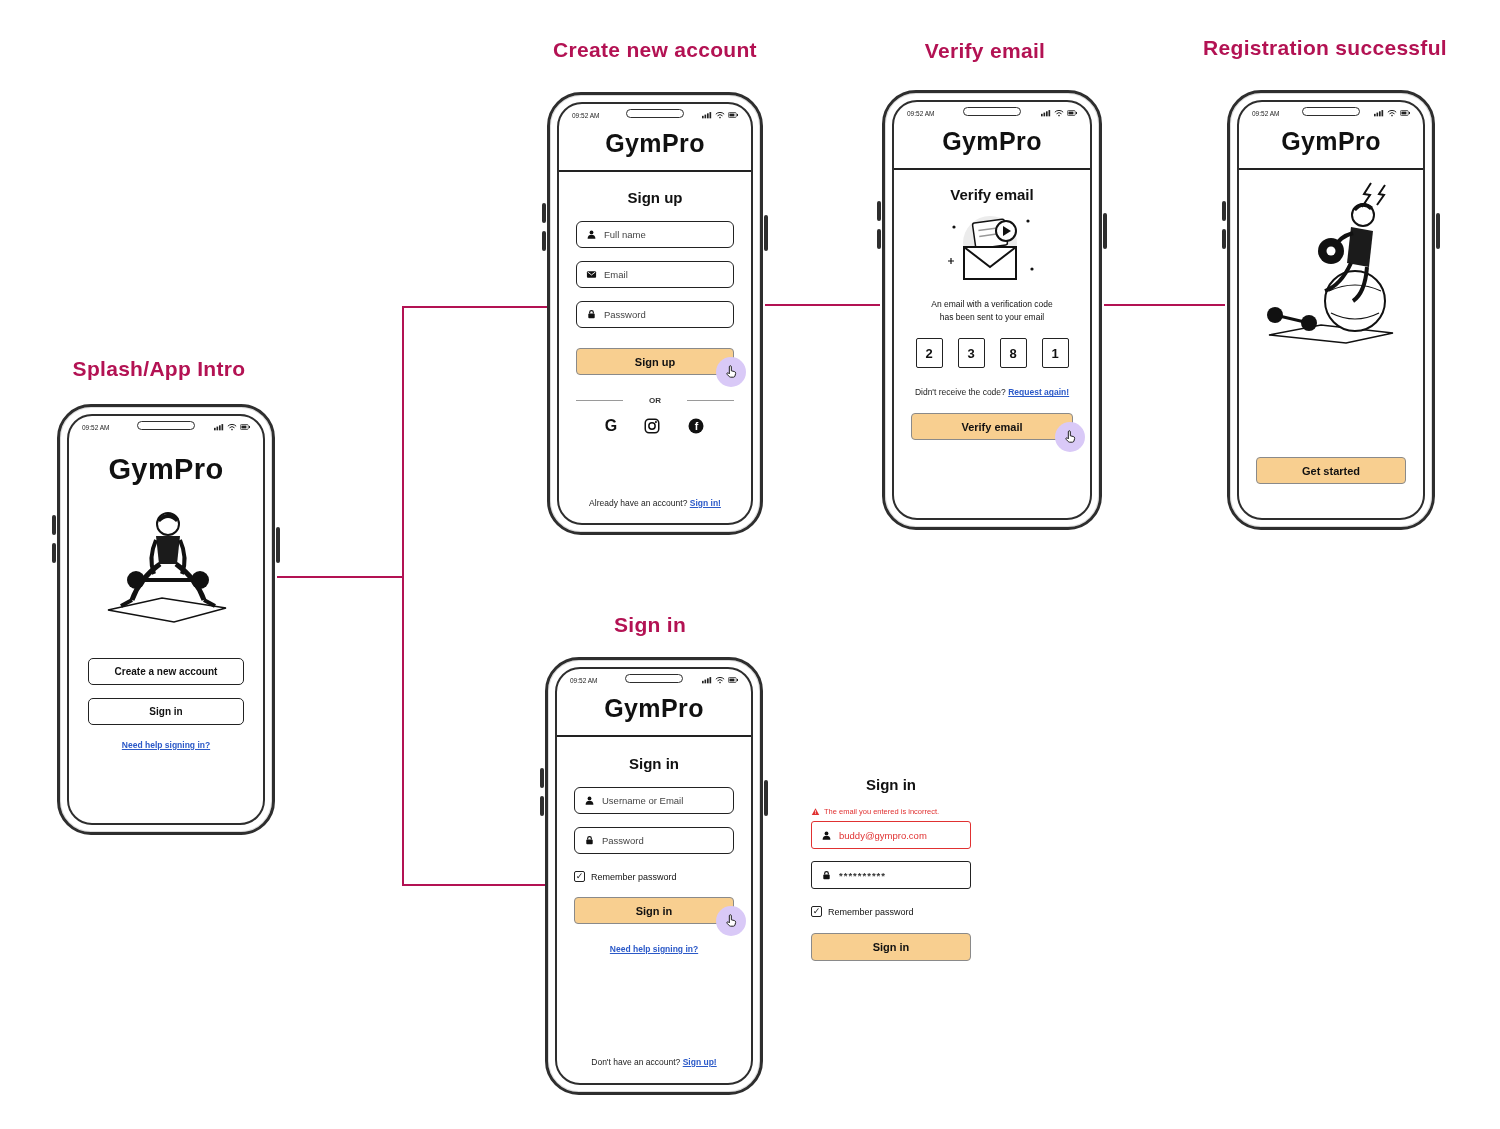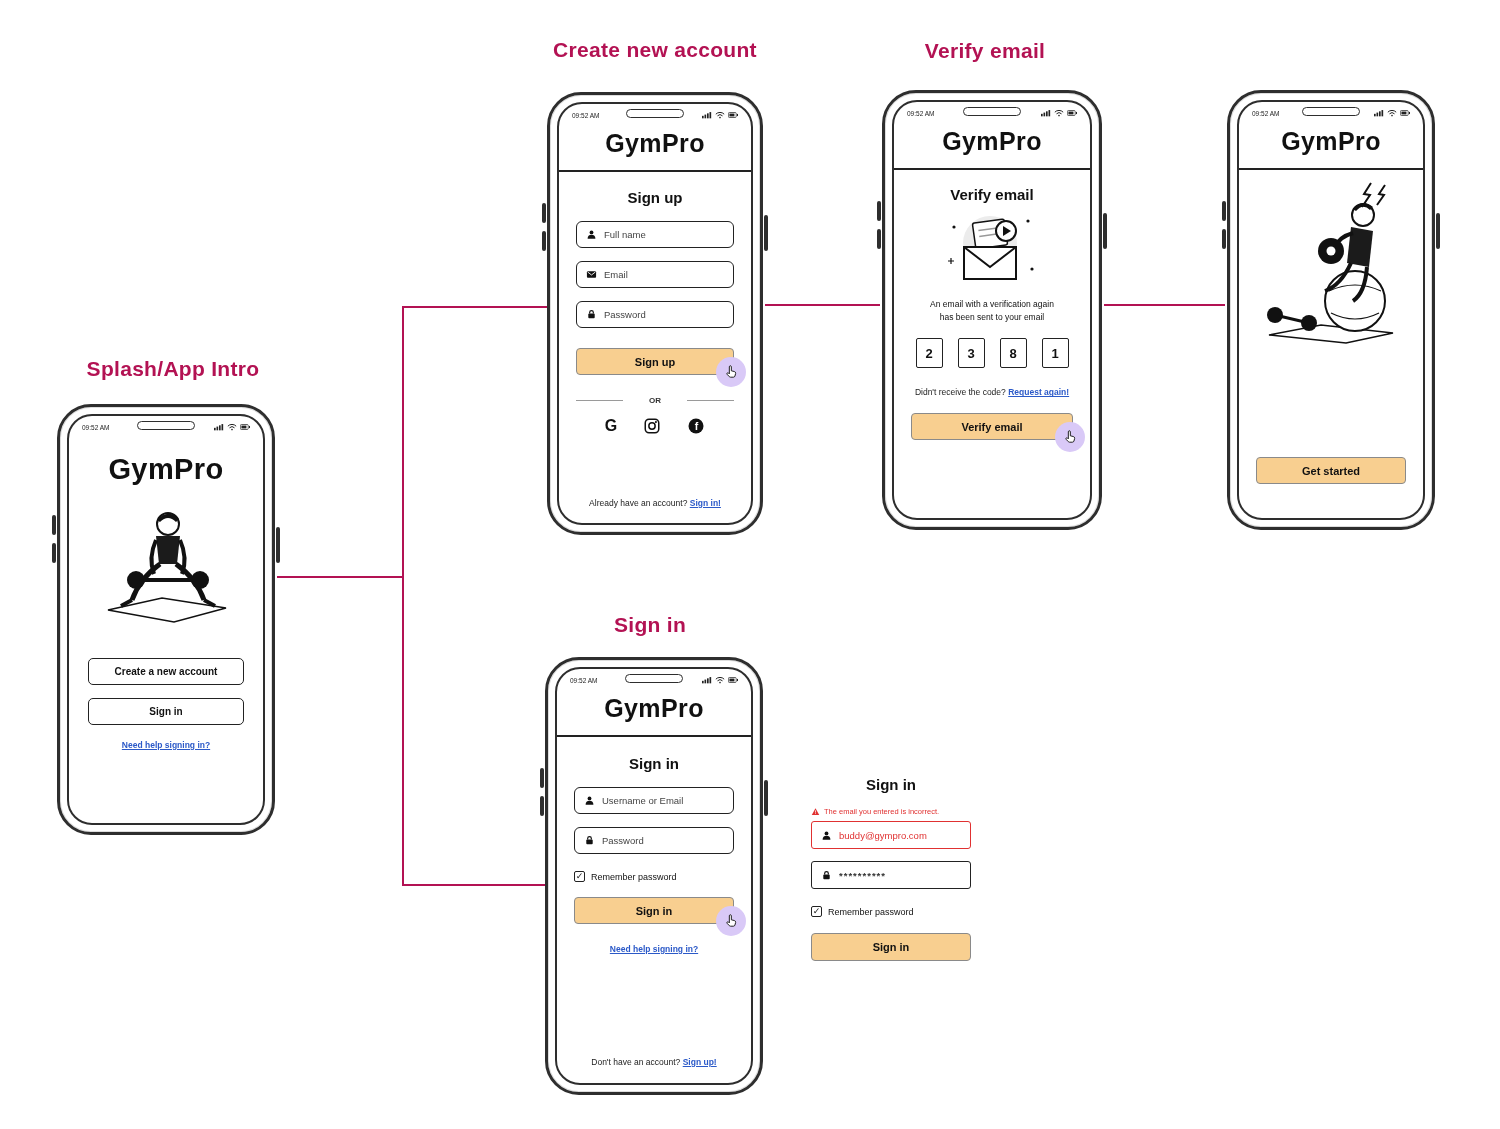--- a/index.html
+++ b/index.html
@@ -77,23 +77,24 @@
   .panel .field.err input{color:var(--error);}
   .panel .btn-primary{margin-left:0;margin-right:0;height:28px;}
   .panel .check-row{margin-left:0;margin-right:0;}
   .pw-val{font-weight:700;letter-spacing:1px;}
 </style>
 </head>
 <body>
 
 <div class="canvas">
 
-  <div class="flow-label" style="left:48px;top:357px;width:250px;">Splash/App Intro</div>
+  <div class="flow-label" style="left:34px;top:357px;width:250px;">Splash/App Intro</div>
   <div class="flow-label" style="left:497px;top:38px;width:316px;">Create new account</div>
   <div class="flow-label" style="left:885px;top:39px;width:200px;">Verify email</div>
+  <div class="flow-label" style="left:1170px;top:36px;width:310px;">Registration successful</div>
   <div class="flow-label" style="left:545px;top:613px;width:210px;">Sign in</div>
 
   <div class="flow-line" style="left:277px;top:576px;width:127px;height:2px;"></div>
   <div class="flow-line" style="left:402px;top:306px;width:2px;height:580px;"></div>
   <div class="flow-line" style="left:404px;top:306px;width:143px;height:2px;"></div>
   <div class="flow-line" style="left:404px;top:884px;width:141px;height:2px;"></div>
   <div class="flow-line" style="left:765px;top:304px;width:115px;height:2px;"></div>
   <div class="flow-line" style="left:1104px;top:304px;width:121px;height:2px;"></div>
 
   <div class="phone" style="left:57px;top:404px;width:218px;height:431px;">
@@ -277,21 +278,21 @@
         <path d="M32 38 L58 58 L84 38" fill="none" stroke="#111" stroke-width="2"></path>
         <circle cx="74" cy="22" r="10" fill="#fff" stroke="#111" stroke-width="2"></circle>
         <path d="M71 17 l8 5 -8 5 z" fill="#111"></path>
         <circle cx="22" cy="18" r="1.6" fill="#111"></circle>
         <circle cx="96" cy="12" r="1.6" fill="#111"></circle>
         <circle cx="100" cy="60" r="1.6" fill="#111"></circle>
         <path d="M16 52 h6 M19 49 v6" stroke="#111" stroke-width="1.2"></path>
       </svg>
 
       <div class="info-text" style="margin-top:4px;">
-        <span>An email with a verification again</span><br>
+        <span>An email with a verification code</span><br>
         <span>has been sent to your email</span>
       </div>
 
       <div class="code-row" style="margin-top:14px;">
         <div class="code-box">2</div>
         <div class="code-box">3</div>
         <div class="code-box">8</div>
         <div class="code-box">1</div>
       </div>
 

